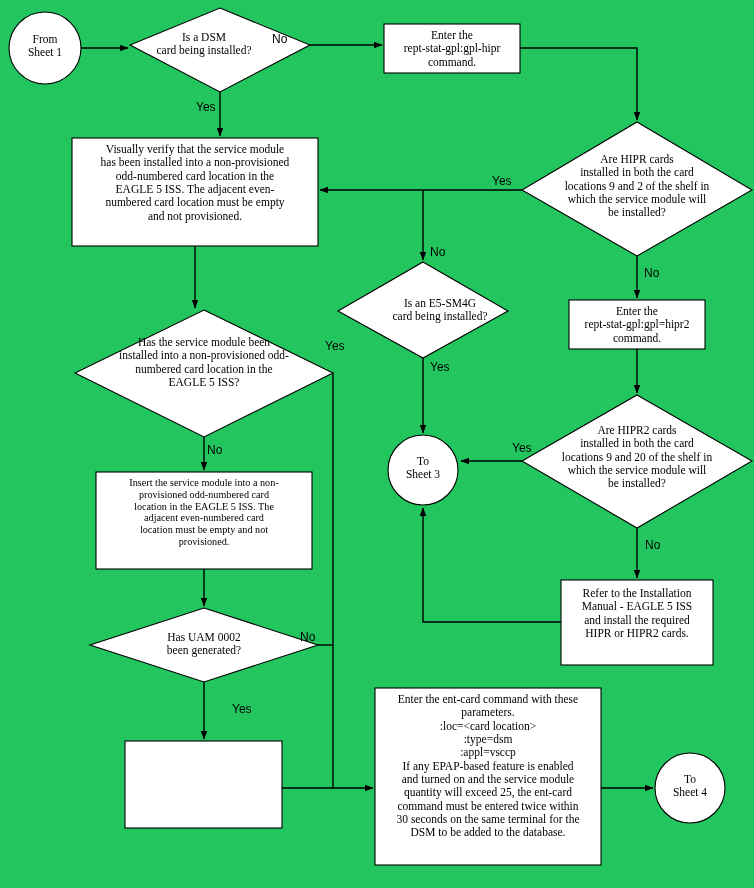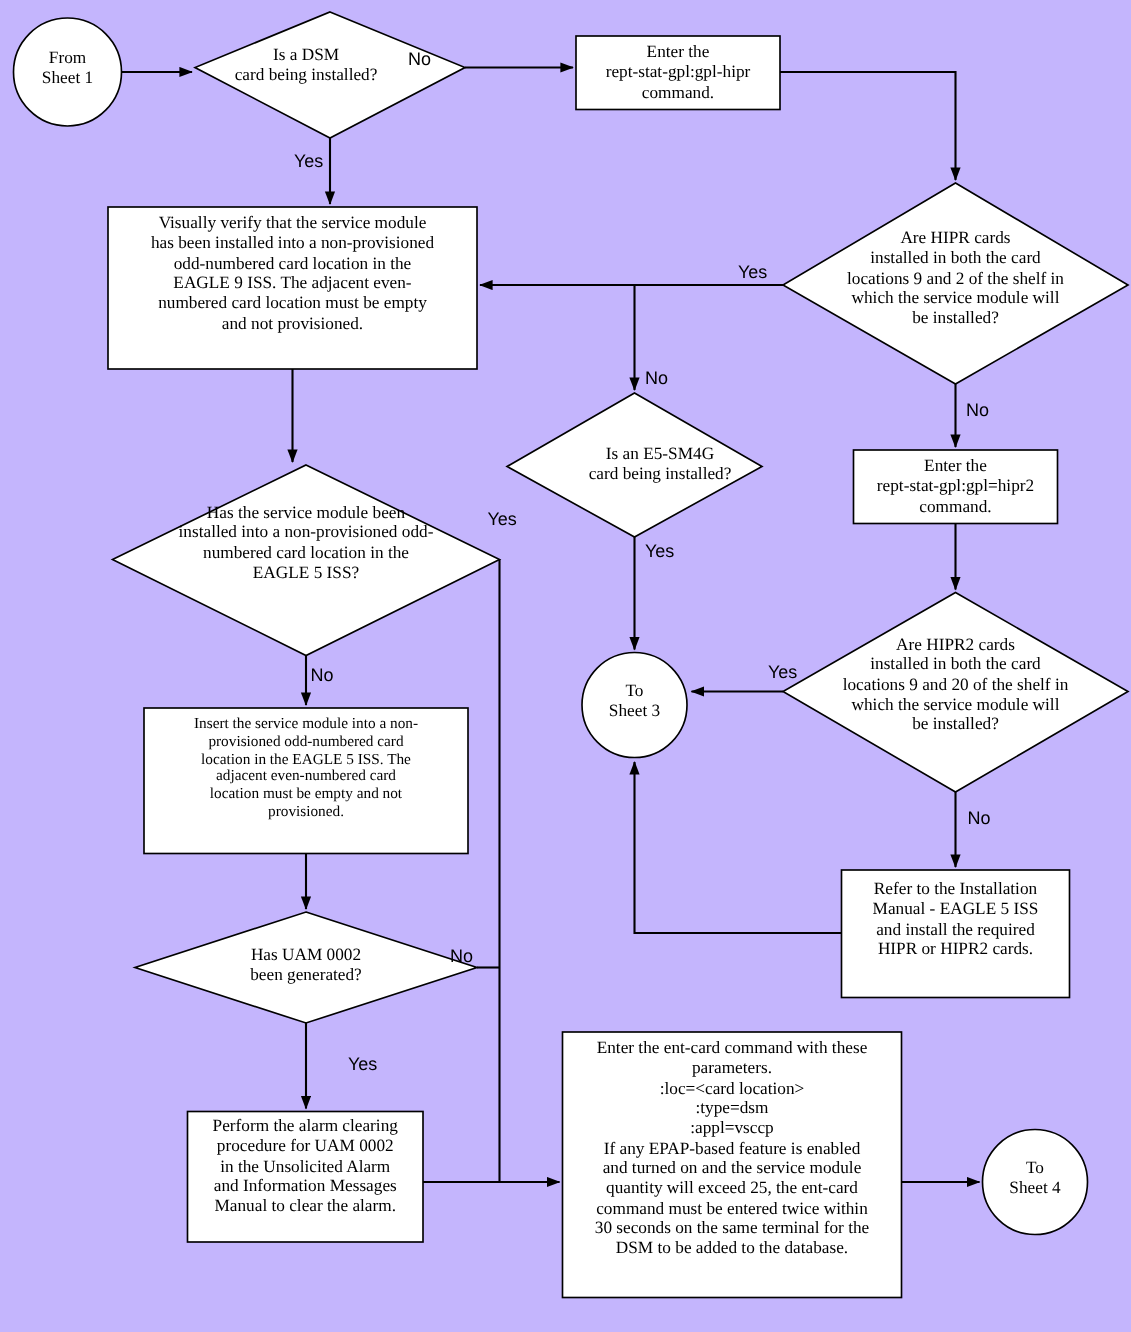--- a/index.html
+++ b/index.html
@@ -4,21 +4,21 @@
 <style>
   html, body {
     margin: 0;
     padding: 0;
     background: #ffffff;
   }
   #stage {
     position: relative;
     width: 754px;
     height: 888px;
-    background: #c4b5fd;
+    background: #22c55e;
     overflow: hidden;
     font-family: "Liberation Serif", "DejaVu Serif", serif;
   }
   svg.flow {
     position: absolute;
     left: 0;
     top: 0;
     width: 754px;
     height: 888px;
   }
@@ -152,21 +152,21 @@
 
   <div class="txt node-text" style="left:540px; top:153px; width:194px;">Are HIPR cards
 installed in both the card
 locations 9 and 2 of the shelf in
 which the service module will
 be installed?</div>
 
   <div class="txt node-text" style="left:76px; top:143px; width:238px;">Visually verify that the service module
 has been installed into a non-provisioned
 odd-numbered card location in the
-EAGLE 9 ISS.  The adjacent even-
+EAGLE 5 ISS.  The adjacent even-
 numbered card location must be empty
 and not provisioned.</div>
 
   <div class="txt node-text" style="left:571px; top:305px; width:132px;">Enter the
 rept-stat-gpl:gpl=hipr2
 command.</div>
 
   <div class="txt node-text" style="left:372px; top:297px; width:136px;">Is an E5-SM4G
 card being installed?</div>
 
@@ -192,25 +192,20 @@
 provisioned.</div>
 
   <div class="txt node-text" style="left:564px; top:587px; width:146px;text-align:center;">Refer to the Installation
 Manual - EAGLE 5 ISS
 and install the required
 HIPR or HIPR2 cards.</div>
 
   <div class="txt node-text" style="left:136px; top:631px; width:136px;">Has UAM 0002
 been generated?</div>
 
-  <div class="txt node-text" style="left:127px; top:745px; width:153px;">Perform the alarm clearing
-procedure for UAM 0002
-in the Unsolicited Alarm
-and Information Messages
-Manual to clear the alarm.</div>
 
   <div class="txt node-text" style="left:378px; top:693px; width:220px;">Enter the ent-card command with these
 parameters.
 :loc=&lt;card location&gt;
 :type=dsm
 :appl=vsccp
 If any EPAP-based feature is enabled
 and turned on and the service module
 quantity will exceed 25, the ent-card
 command must be entered twice within

